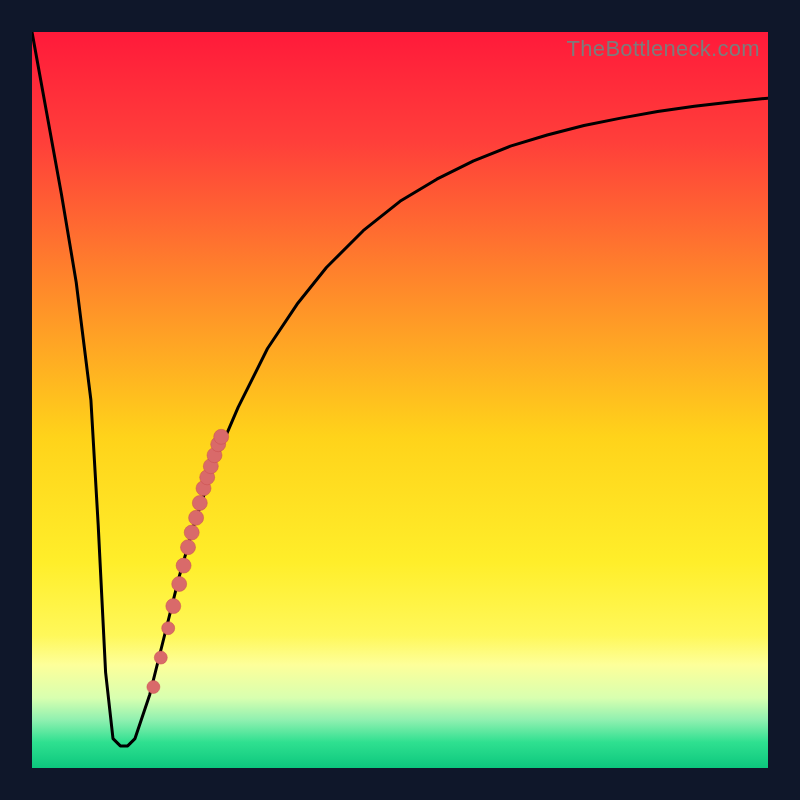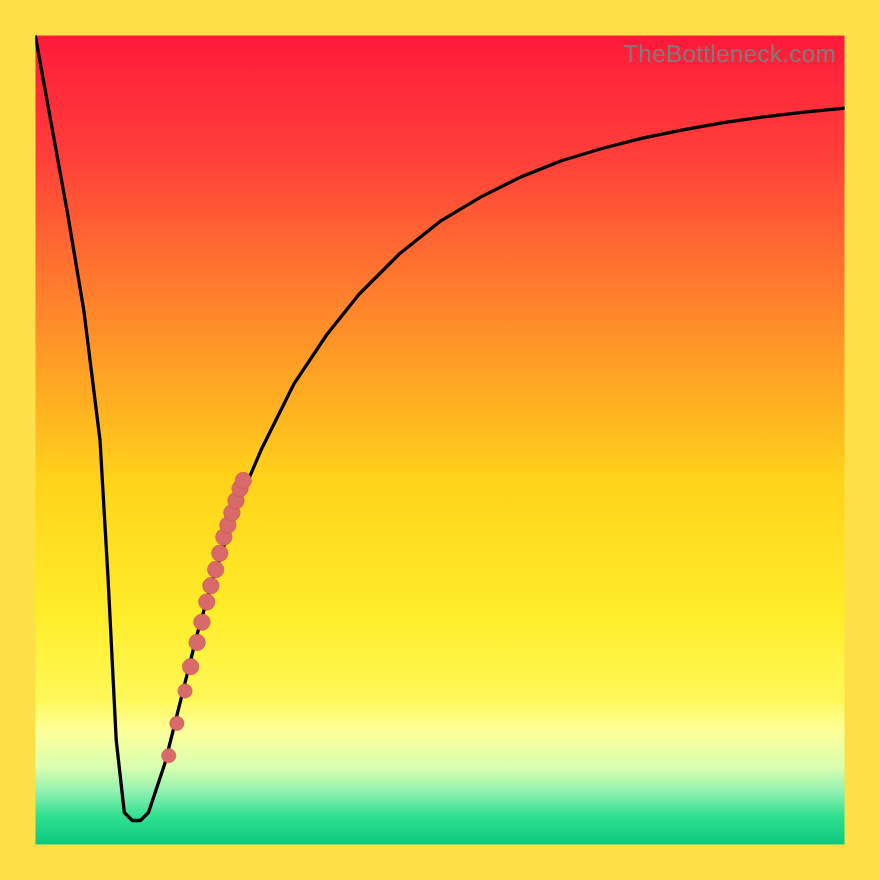--- a/index.html
+++ b/index.html
@@ -8,21 +8,21 @@
     width: 800px;
     height: 800px;
     overflow: hidden;
     font-family: Arial, Helvetica, sans-serif;
     background: #000;
   }
   .frame {
     position: relative;
     width: 800px;
     height: 800px;
-    background: #fde047;
+    background: #0f172a;
   }
   .plot {
     position: absolute;
     left: 32px;
     top: 32px;
     width: 736px;
     height: 736px;
     overflow: hidden;
   }
   .gradient {

